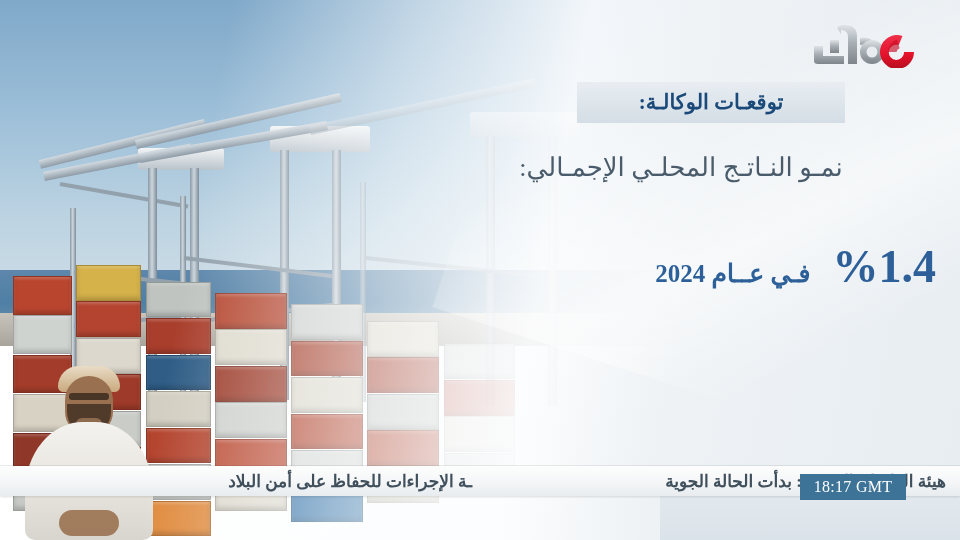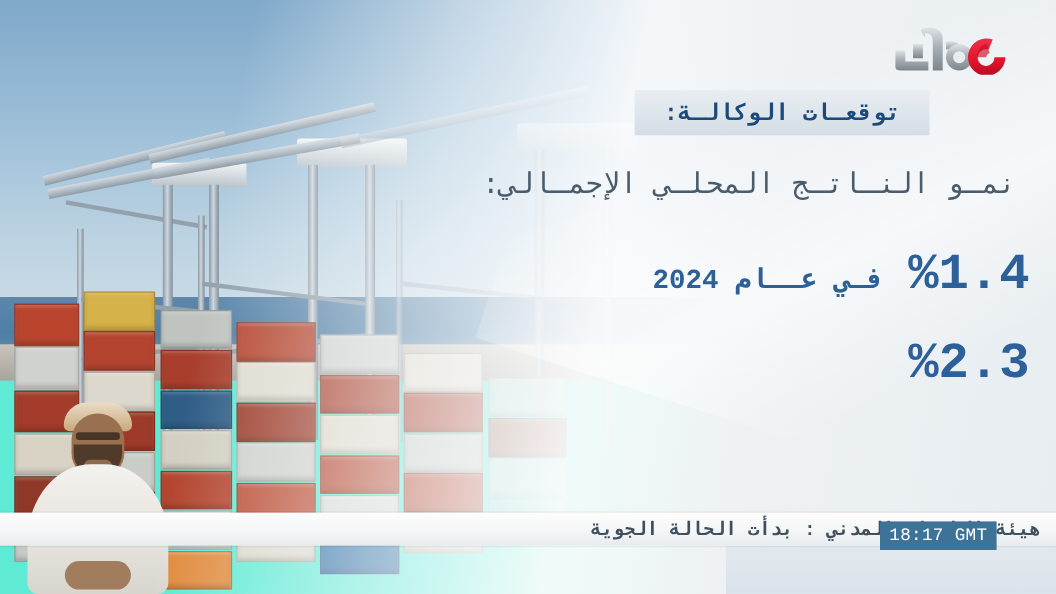--- a/index.html
+++ b/index.html
@@ -5,22 +5,22 @@
   html, body {
     margin: 0;
     padding: 0;
     background: #000;
   }
   #screen {
     position: relative;
     width: 960px;
     height: 540px;
     overflow: hidden;
-    font-family: Liberation Mono, monospace;
-    background: #5eead4;
+    font-family: Liberation Serif, serif;
+    background: #ffffff;
     user-select: none;
   }
 
   
   .photo { position: absolute; inset: 0; overflow: hidden; }
 
   .sky {
     position: absolute; left: 0; top: 0; width: 100%; height: 56%;
     background: linear-gradient(180deg, #7fa8c9 0%, #9dbfd8 38%, #bcd3e2 72%, #cfdde6 100%);
   }
@@ -130,21 +130,21 @@
     padding-left: 190px; box-sizing: border-box;
   }
   .stat {
     position: absolute; right: 24px; direction: rtl;
     display: flex; align-items: baseline; justify-content: flex-start;
     gap: 22px; color: #2d6099;
   }
   .stat.one { top: 224px; }
   .stat.two { top: 305px; }
   .stat-value {
-    font-size: 46px; font-weight: bold; color: #2d6099; white-space: nowrap;
+    font-size: 46px; font-weight: bold; color: #2d6099; white-space: nowrap; margin-top: 16px;
   }
   .stat-label {
     font-size: 25px; font-weight: bold; color: #2d6099; white-space: nowrap;
   }
 
   
   .ticker {
     position: absolute; left: 0; bottom: 44px; width: 960px; height: 30px;
     background: linear-gradient(180deg, #fdfdfd 0%, #f4f6f7 55%, #e8ecef 100%);
     box-shadow: 0 -1px 0 rgba(0,0,0,.07), 0 1px 2px rgba(0,0,0,.12);
@@ -314,28 +314,28 @@
   </div>
 
   <div class="subhead">نمـو النـاتـج المحلـي الإجمـالي:</div>
 
   <div class="stat one">
     <span class="stat-value">%1.4</span>
     <span class="stat-label">فـي عــام 2024</span>
   </div>
 
   <div class="stat two">
-    <span class="stat-value">%2.3</span>
   </div>
 
   <div class="below-ticker">
     <div class="below-right"></div>
   </div>
 
   <div class="ticker">
     <span class="ticker-text t1">هيئة الطيران المدني : بدأت الحالة الجوية</span>
+    <span class="ticker-text t2">ـة الإجراءات للحفاظ على أمن البلاد</span>
   </div>
 
   <div class="time-badge">
     <span>18:17 GMT</span>
   </div>
 
 </div>
 
 </body></html>

